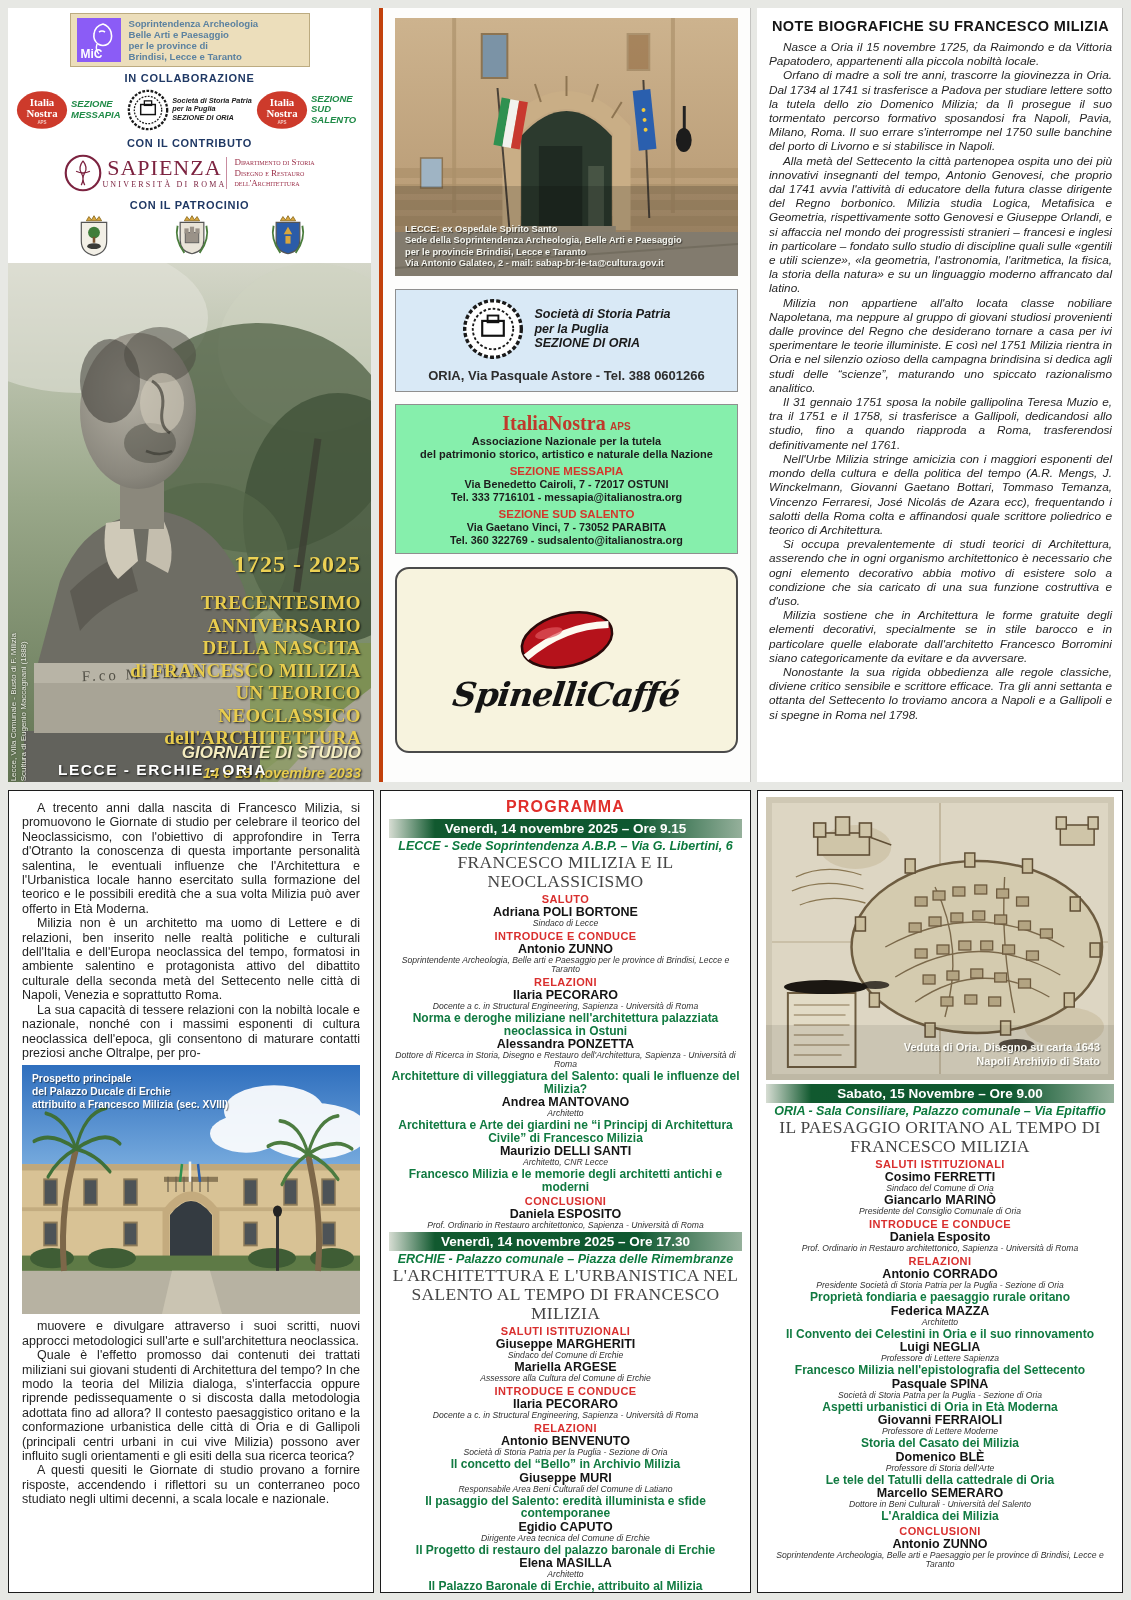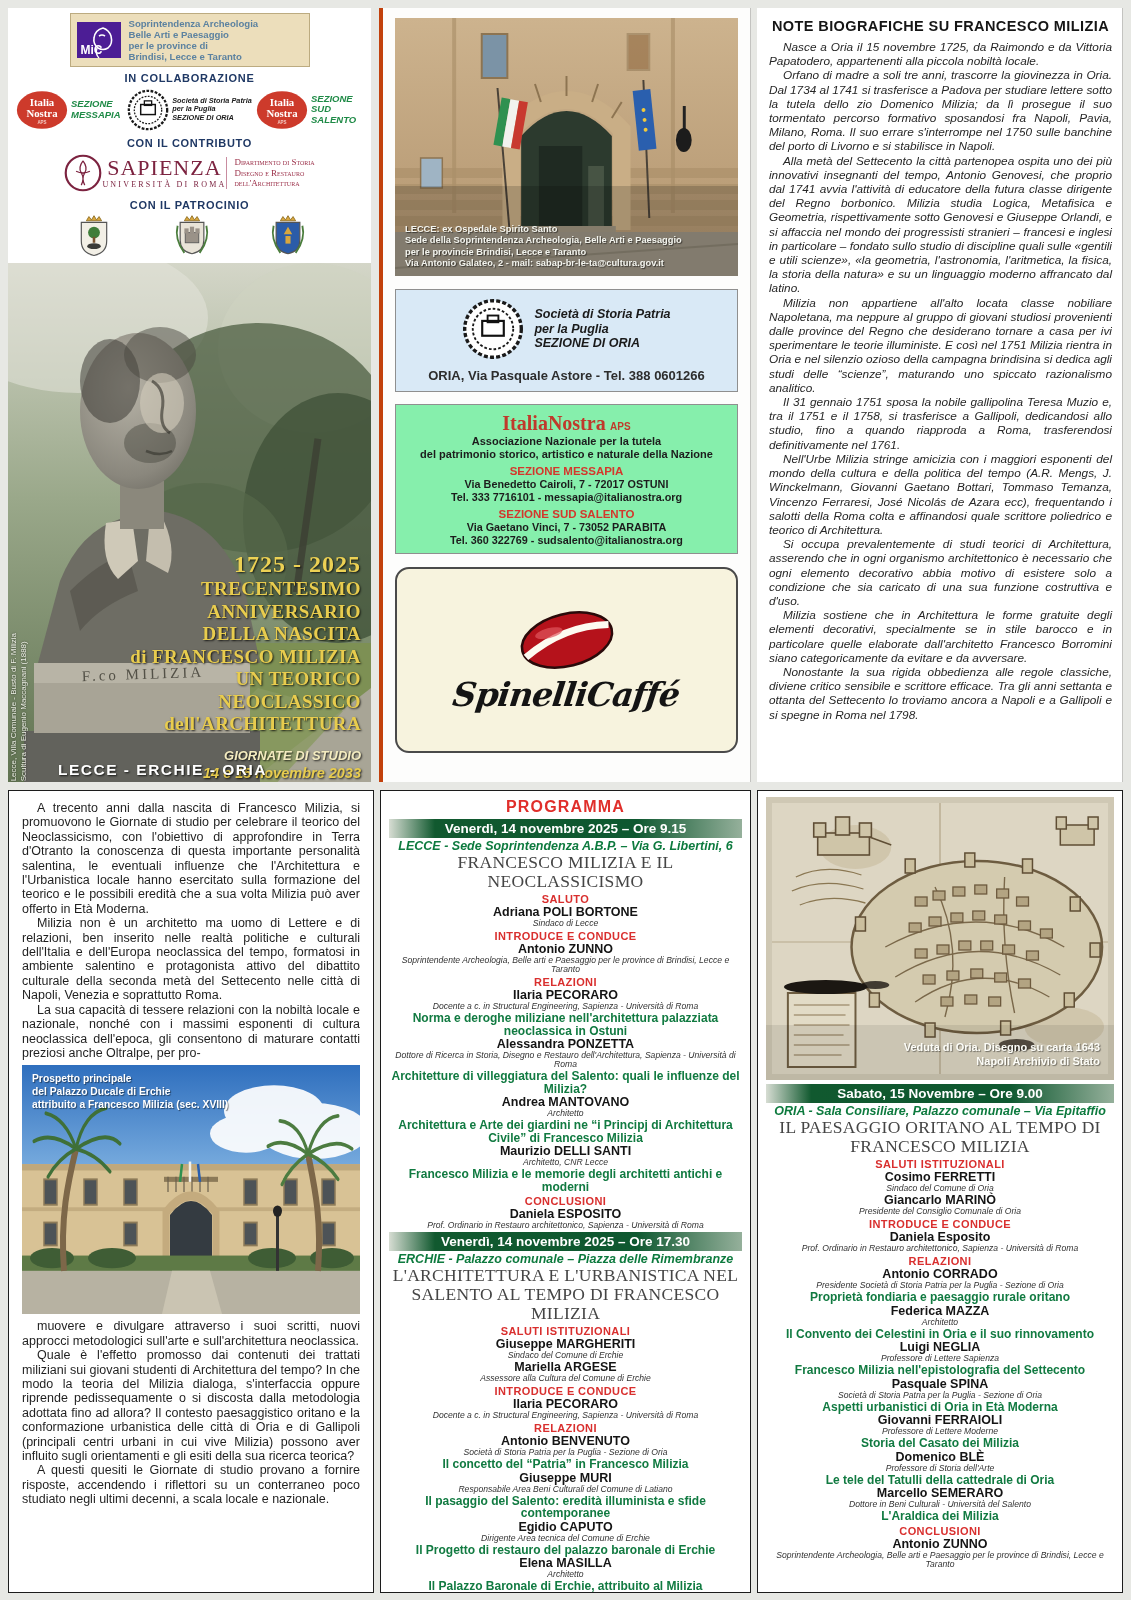--- a/index.html
+++ b/index.html
@@ -9,21 +9,21 @@
   #p1{left:8px;top:8px;width:363px;height:774px}
   #p2{left:379px;top:8px;width:372px;height:774px;border-left:4px solid #c2410c;border-right:1px solid #c3c3c0;background:#fdfdfc}
   #p3{left:757px;top:8px;width:366px;height:774px;border-right:1px solid #c3c3c0;padding:8px 10px 4px 12px}
   #p4{left:8px;top:790px;width:366px;height:803px;border:1.5px solid #1c1c1c;padding:10px 13px}
   #p5{left:380px;top:790px;width:371px;height:803px;border:1.5px solid #1c1c1c;padding:4px 8px}
   #p6{left:757px;top:790px;width:366px;height:803px;border:1.5px solid #1c1c1c;padding:6px 8px}
 
   
   .logo-area{height:250px;text-align:center}
   .mic-box{width:240px;height:54px;margin:5px auto 0;background:#ecdebb;border:1px solid #bcab80;display:flex;align-items:center;padding:4px 6px}
-  .mic-square{width:44px;height:36px;background:#4c1d95;position:relative;flex:0 0 auto}
+  .mic-square{width:44px;height:44px;background:#8b5cf6;position:relative;flex:0 0 auto}
   .mic-label{position:absolute;left:4px;bottom:1px;color:#fff;font-weight:bold;font-size:12px}
   .mic-lines{flex:1;text-align:left;padding-left:8px;color:#5c82a0;font-size:9.6px;font-weight:bold;line-height:11px}
   .sec-label{margin-top:5px;color:#1f3864;font-weight:bold;font-size:11px;letter-spacing:.7px;line-height:12px}
   .logos-row{display:flex;justify-content:space-between;align-items:center;padding:3px 8px 0;height:48px}
   .in-group{display:flex;align-items:center;gap:3px}
   .in-oval-t1{fill:#fff;font-family:"Liberation Serif",serif;font-size:12px;font-weight:bold}
   .in-oval-aps{fill:#f3c9c2;font-size:5px;font-weight:bold}
   .in-section{color:#1e8a46;font-weight:bold;font-style:italic;font-size:9.5px;line-height:10.5px;text-align:left;width:52px}
   .ssp-group{display:flex;align-items:center;gap:3px}
   .ssp-lines{font-size:7.3px;font-weight:bold;font-style:italic;color:#1a1a1a;line-height:8.6px;text-align:left}
@@ -34,24 +34,24 @@
   .arms-row{display:flex;justify-content:space-around;padding:3px 38px 0}
   .arm{text-align:center}
   .arm-label{font-size:6.4px;font-weight:bold;color:#333;margin-top:1px;letter-spacing:.2px}
 
   
   .cover{position:relative;height:524px;background:#6d7d5e}
   .cover svg{display:block}
   .inscription{position:absolute;left:40px;top:403px;width:190px;text-align:center;font-family:"Liberation Serif",serif;font-size:15px;letter-spacing:3px;color:#4e4c42;transform:rotate(-2deg);opacity:.95}
   .photo-credit{position:absolute;left:1px;bottom:6px;writing-mode:vertical-rl;transform:rotate(180deg);font-size:8px;line-height:10px;color:#eef0e6;white-space:pre-line;text-shadow:0 0 2px rgba(0,0,0,.7)}
   .cover-text{position:absolute;right:10px;top:288px;text-align:right}
-  .years{color:#ecd154;font-family:"Liberation Serif",serif;font-weight:bold;font-size:24px;letter-spacing:1px;text-shadow:1px 1px 2px rgba(0,0,0,.75);margin-bottom:0}
+  .years{color:#ecd154;font-family:"Liberation Serif",serif;font-weight:bold;font-size:24px;letter-spacing:1px;text-shadow:1px 1px 2px rgba(0,0,0,.75);margin-bottom:14px}
   .cover-titles div{color:#e8cc4e;font-family:"Liberation Serif",serif;font-weight:bold;font-size:19px;line-height:22.5px;text-shadow:1px 1px 2px rgba(0,0,0,.8);letter-spacing:.4px}
   .giornate{position:absolute;right:10px;bottom:6px;text-align:right}
-  .gi1{color:#f4ecc0;font-weight:bold;font-style:italic;font-size:13px;text-shadow:1px 1px 2px rgba(0,0,0,.8)}
+  .gi1{color:#f4ecc0;font-weight:bold;font-style:italic;font-size:17px;text-shadow:1px 1px 2px rgba(0,0,0,.8)}
   .gi2{color:#e8cc4e;font-weight:bold;font-style:italic;font-size:14.5px;text-shadow:1px 1px 2px rgba(0,0,0,.8);margin-top:2px}
   .cities{position:absolute;left:50px;bottom:8px;color:#fff;font-weight:bold;font-size:15.5px;letter-spacing:1.5px;text-shadow:1px 1px 2px rgba(0,0,0,.8)}
 
   
   .venue-photo{margin:10px 12px 0;height:258px;position:relative}
   .vp-caption{position:absolute;left:10px;bottom:6px;text-align:left}
   .vp-caption div{color:#f3f4ee;font-weight:bold;font-size:9.3px;line-height:11.6px;text-shadow:1px 1px 1px rgba(0,0,0,.55)}
   .box-blue{margin:13px 12px 0;background:#d9e9f6;border:1px solid #8f8f8f;padding:8px 6px;text-align:center}
   .sp-row{display:flex;align-items:center;justify-content:center;gap:10px}
   .sp-lines{text-align:left;font-weight:bold;font-style:italic;font-size:12.5px;line-height:14.5px;color:#1a1a1a}
@@ -517,21 +517,21 @@
         <div class="name">Giuseppe MARGHERITI</div>
         <div class="role">Sindaco del Comune di Erchie</div>
         <div class="name">Mariella ARGESE</div>
         <div class="role">Assessore alla Cultura del Comune di Erchie</div>
         <div class="shead">INTRODUCE E CONDUCE</div>
         <div class="name">Ilaria PECORARO</div>
         <div class="role">Docente a c. in Structural Engineering, Sapienza - Università di Roma</div>
         <div class="shead">RELAZIONI</div>
         <div class="name">Antonio BENVENUTO</div>
         <div class="role">Società di Storia Patria per la Puglia - Sezione di Oria</div>
-        <div class="talk">Il concetto del “Patria” in Francesco Milizia</div>
+        <div class="talk">Il concetto del “Bello” in Archivio Milizia</div>
         <div class="name">Giuseppe MURI</div>
         <div class="role">Responsabile Area Beni Culturali del Comune di Latiano</div>
         <div class="talk">Il pasaggio del Salento: eredità illuminista e sfide contemporanee</div>
         <div class="name">Egidio CAPUTO</div>
         <div class="role">Dirigente Area tecnica del Comune di Erchie</div>
         <div class="talk">Il Progetto di restauro del palazzo baronale di Erchie</div>
         <div class="name">Elena MASILLA</div>
         <div class="role">Architetto</div>
         <div class="talk">Il Palazzo Baronale di Erchie, attribuito al Milizia</div>
       </div>

